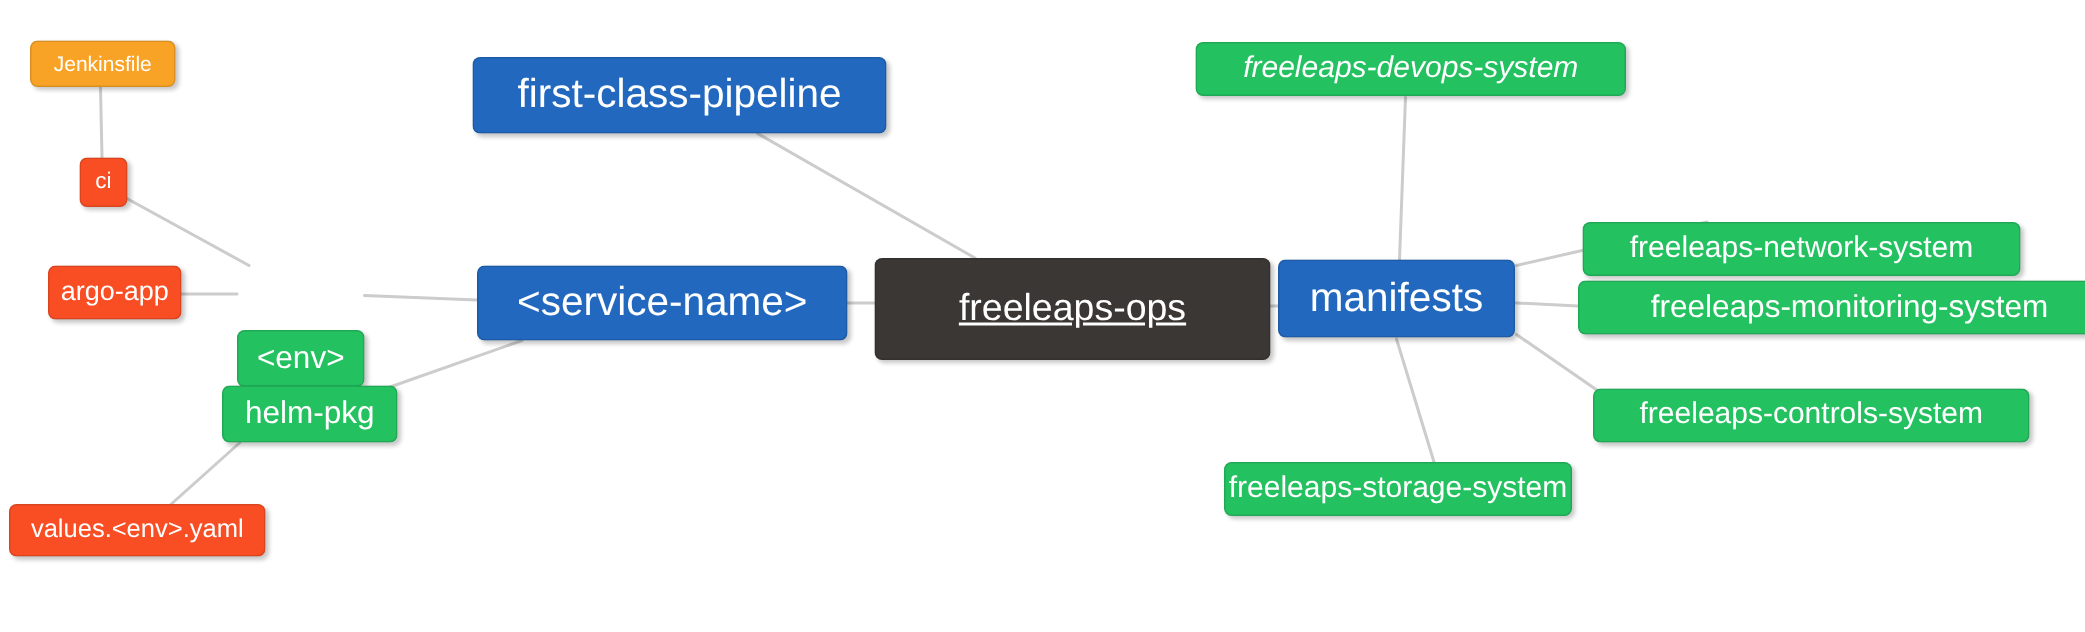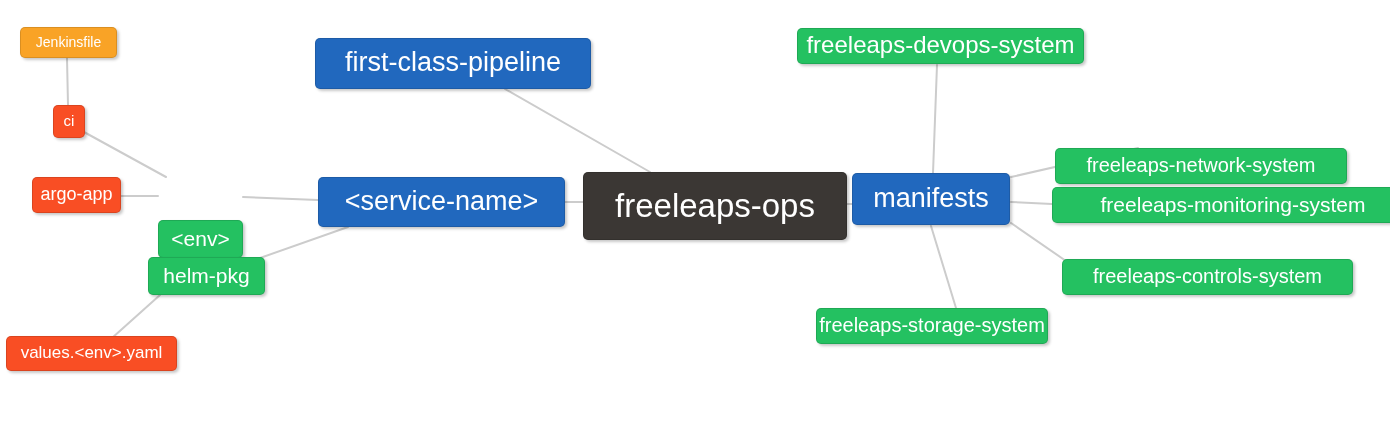--- a/index.html
+++ b/index.html
@@ -80,27 +80,27 @@
     </div>
     <div class="node" style="left: 6px; top: 336px; width: 171px; height: 35px; background: rgb(249, 78, 36); font-size: 17px;">
       <span>values.&lt;env&gt;.yaml</span>
     </div>
     <div class="node" style="left: 315px; top: 38px; width: 276px; height: 51px; background: rgb(33, 104, 190); font-size: 27px;">
       <span>first-class-pipeline</span>
     </div>
     <div class="node" style="left: 318px; top: 177px; width: 247px; height: 50px; background: rgb(33, 104, 190); font-size: 27px; justify-content: center;">
       <span>&lt;service-name&gt;</span>
     </div>
-    <div class="node" style="left: 583px; top: 172px; width: 264px; height: 68px; background: rgb(59, 55, 52); font-size: 33px;">
+    <div class="node" style="left: 583px; top: 172px; width: 264px; height: 68px; background: rgb(59, 55, 52); font-size: 25px; text-decoration: underline;">
       <span>freeleaps-ops</span>
     </div>
     <div class="node" style="left: 852px; top: 173px; width: 158px; height: 52px; background: rgb(33, 104, 190); font-size: 27px;">
       <span>manifests</span>
     </div>
-    <div class="node" style="left: 797px; top: 28px; width: 287px; height: 36px; background: rgb(36, 193, 97); font-size: 24px;">
+    <div class="node" style="left: 797px; top: 28px; width: 287px; height: 36px; background: rgb(36, 193, 97); font-size: 20px; font-style: italic;">
       <span>freeleaps-devops-system</span>
     </div>
     <div class="node" style="left: 1055px; top: 112px; width: 292px; height: 36px; background: rgb(36, 193, 97); font-size: 20px; margin-top: 36px;">
       <span>freeleaps-network-system</span>
     </div>
     <div class="node" style="left: 1052px; top: 187px; width: 362px; height: 36px; background: rgb(36, 193, 97); font-size: 21px;">
       <span>freeleaps-monitoring-system</span>
     </div>
     <div class="node" style="left: 1062px; top: 259px; width: 291px; height: 36px; background: rgb(36, 193, 97); font-size: 20px;">
       <span>freeleaps-controls-system</span>

